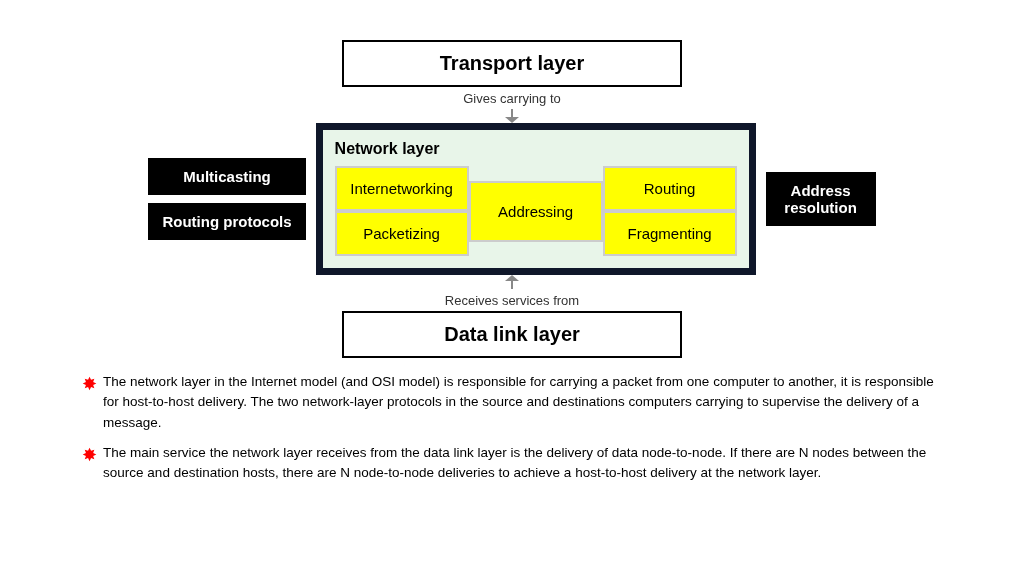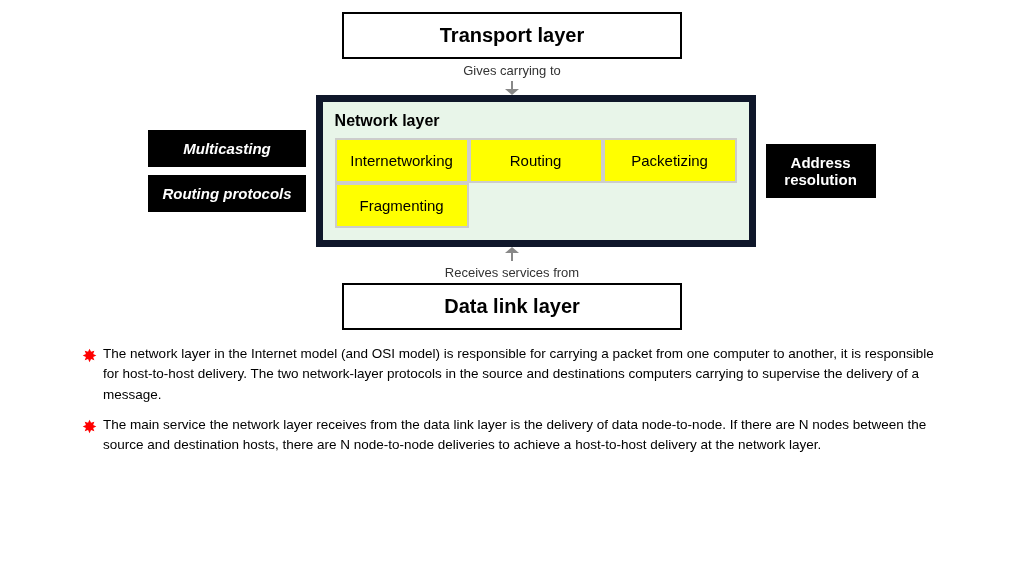--- a/index.html
+++ b/index.html
@@ -10,20 +10,21 @@
       font-family: Arial, sans-serif;
       font-size: 14px;
       overflow: hidden;
     }
 
     .main-container {
       display: flex;
       flex-direction: column;
       align-items: center;
       padding: 12px 20px 8px 20px;
+      margin-top: 28px;
     }
 
     
     .diagram-area {
       position: relative;
       width: 860px;
       display: flex;
       flex-direction: column;
       align-items: center;
     }
@@ -46,21 +47,20 @@
       align-items: center;
       gap: 10px;
       width: 100%;
       justify-content: center;
     }
 
     .side-labels-left {
       display: flex;
       flex-direction: column;
       gap: 8px;
-      font-style: italic;
     }
 
     .side-labels-right {
       display: flex;
       flex-direction: column;
       gap: 8px;
     }
 
     .side-label-box {
       background: black;
@@ -223,20 +223,23 @@
       </div>
 
       <div class="network-layer-box">
         <div class="network-layer-title">Network layer</div>
         <div class="network-grid">
 
           <div class="yellow-box">
             <span>Internetworking</span>
           </div>
 
+          <div class="yellow-box-center">
+            <span>Addressing</span>
+          </div>
 
           <div class="yellow-box">
             <span>Routing</span>
           </div>
 
           <div class="yellow-box">
             <span>Packetizing</span>
           </div>
 
           <div class="yellow-box">

